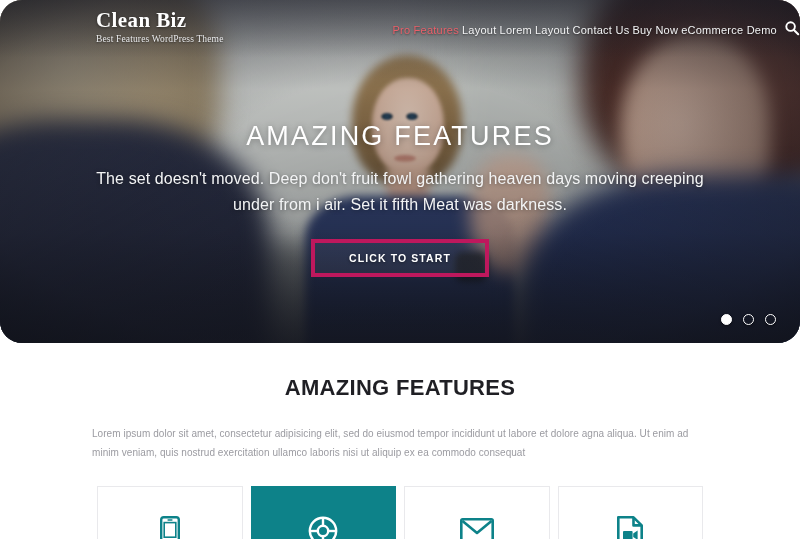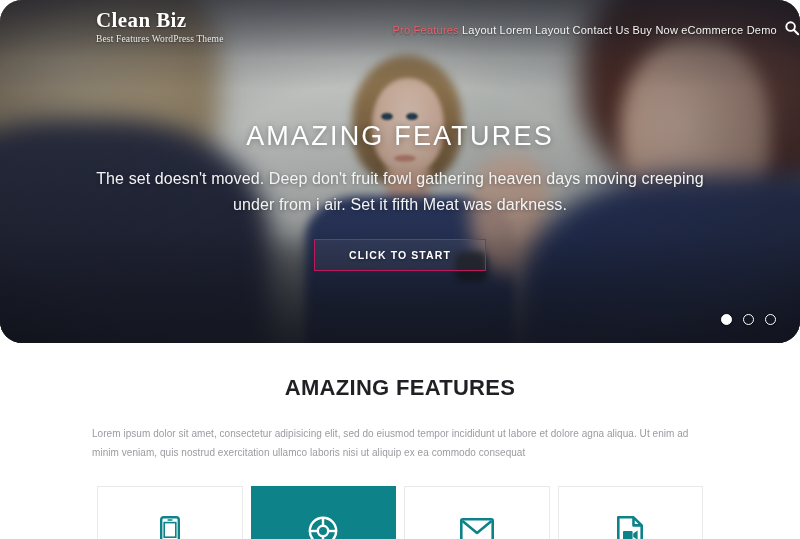--- a/index.html
+++ b/index.html
@@ -183,21 +183,21 @@
   }
   .hero-sub {
     margin-top:14px;
     font-size:16px; color:#f3f4f5; line-height:1.62;
     letter-spacing:.1px;
     text-shadow:0 1px 4px rgba(0,0,0,.4);
   }
   .hero-btn {
     display:inline-block; margin-top:21px;
     padding:9px 34px;
-    border:1px solid #be185d;
+    border:4px solid #be185d;
     color:#ffffff; background:rgba(255,255,255,.06);
     font-size:10.5px; font-weight:700; letter-spacing:1.1px;
     cursor:pointer;
     text-shadow:0 1px 3px rgba(0,0,0,.45);
   }
   .hero-dots {
     position:absolute; right:24px; bottom:18px;
     display:flex; gap:11px; z-index:7;
   }
   .dot {

